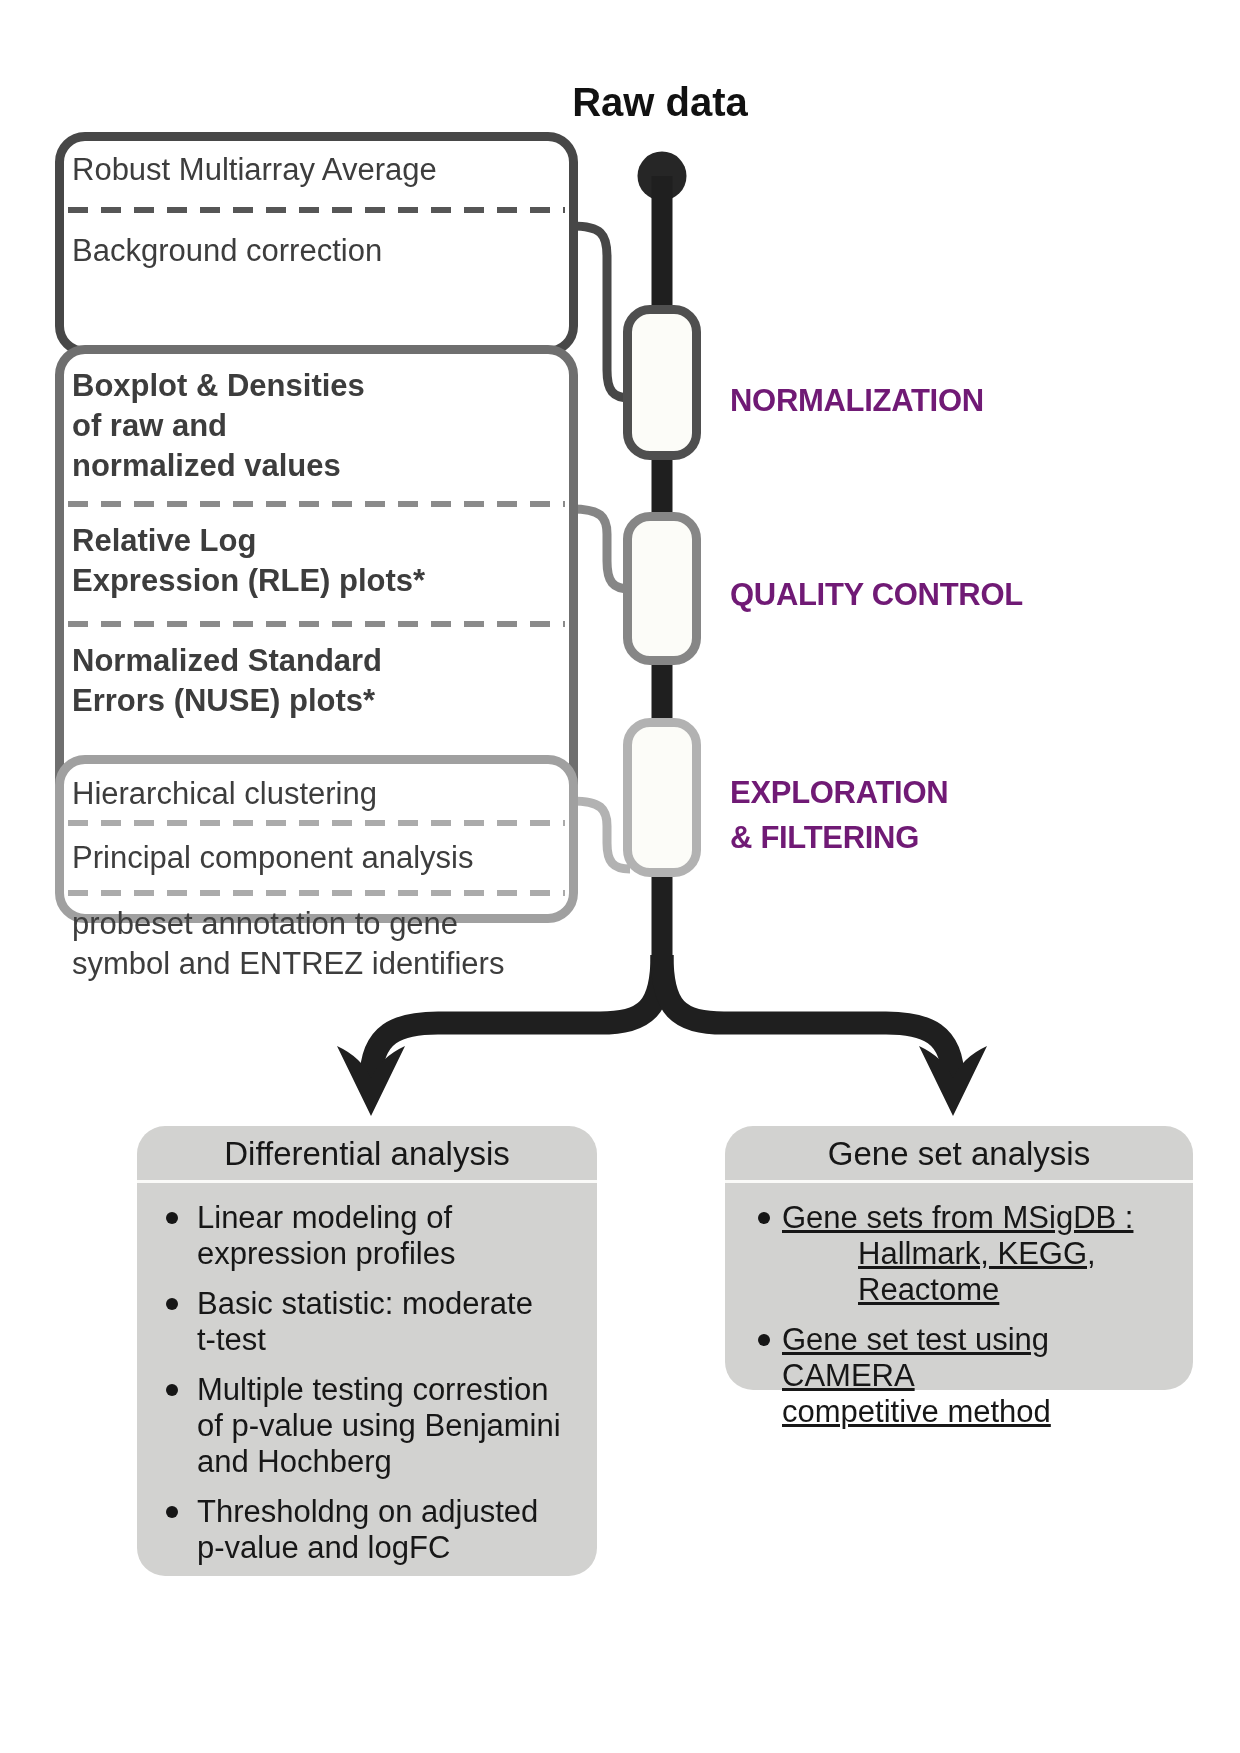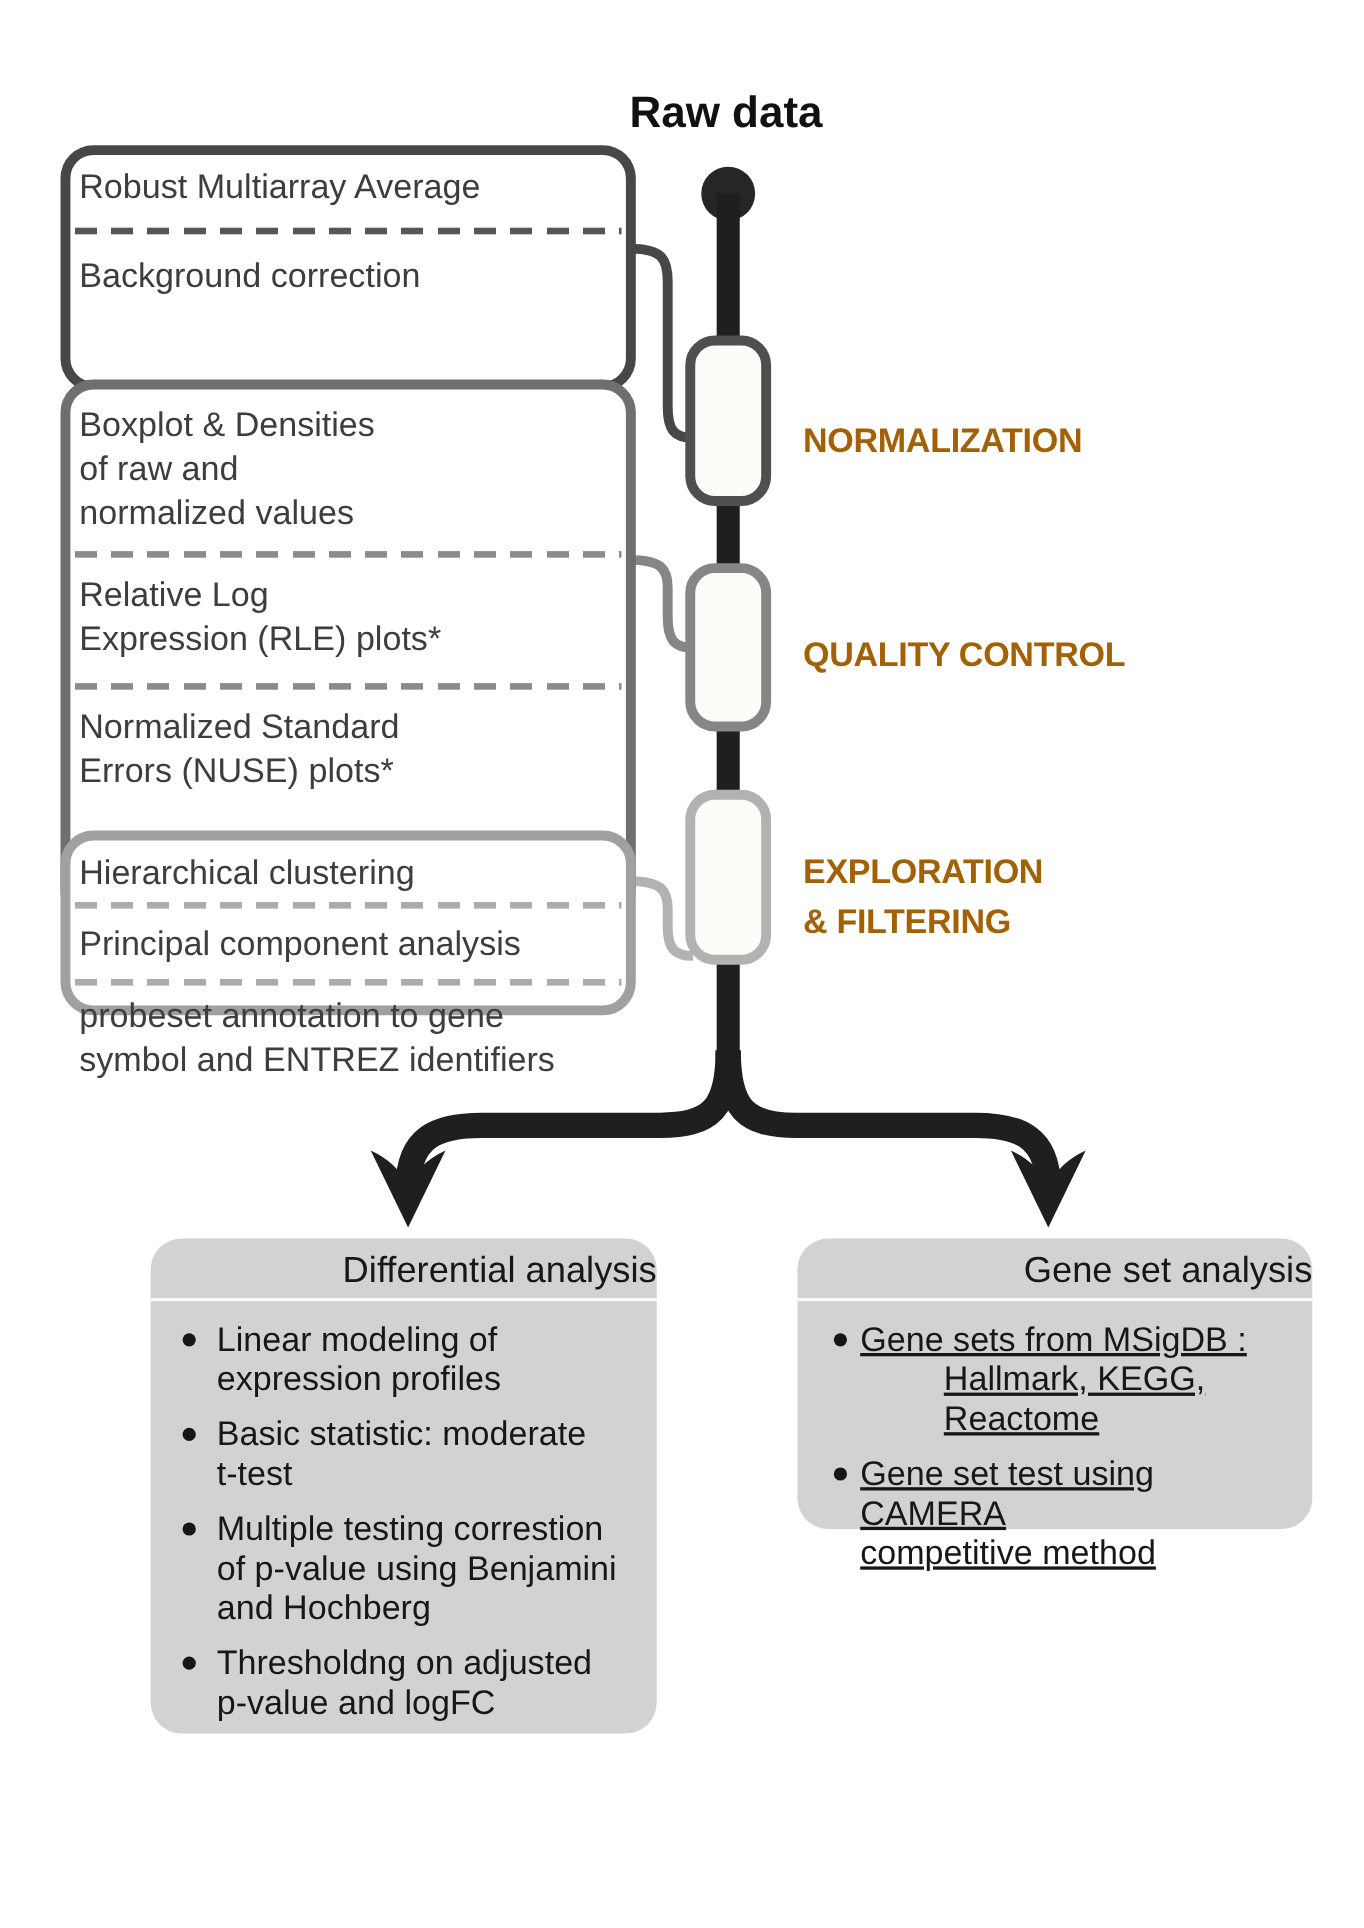--- a/index.html
+++ b/index.html
@@ -14,21 +14,21 @@
     position:absolute;top:80px;left:660px;transform:translateX(-50%);
     font-size:40px;font-weight:700;color:#111;white-space:nowrap;
   }
 
   
   .sbox{
     position:absolute;left:55px;width:523px;background:#ffffff;
     border-radius:30px;box-sizing:border-box;color:#3d3d3d;font-size:31px;
   }
   .sbox1{top:132px;height:224px;border:9px solid #474747;}
-  .sbox2{top:345px;height:496px;border:9px solid #6f6f6f;}
+  .sbox2{top:345px;height:496px;border:9px solid #6f6f6f;font-weight:bold;}
   .sbox3{top:755px;height:168px;border:9px solid #a0a0a0;}
   .sbox .ln{height:40px;line-height:40px;padding-left:8px;white-space:nowrap;}
   .dash{height:6px;margin-left:4px;margin-right:4px;}
   .dash1{background:repeating-linear-gradient(90deg,#565656 0 20px,transparent 20px 33px);}
   .dash2{background:repeating-linear-gradient(90deg,#8b8b8b 0 20px,transparent 20px 33px);}
   .dash3{background:repeating-linear-gradient(90deg,#ababab 0 20px,transparent 20px 33px);}
   .mt6{margin-top:6px}.mt8{margin-top:8px}.mt9{margin-top:9px}.mt10{margin-top:10px}
   .mt12{margin-top:12px}.mt14{margin-top:14px}.mt15{margin-top:15px}.mt17{margin-top:17px}
   .mt18{margin-top:18px}.mt20{margin-top:20px}
 
@@ -36,34 +36,34 @@
   .node{
     position:absolute;left:623px;width:78px;background:#fcfcf8;
     border-radius:27px;box-sizing:border-box;
   }
   .node1{top:305px;height:155px;border:9px solid #4f4f4f;}
   .node2{top:512px;height:153px;border:9px solid #868686;}
   .node3{top:718px;height:159px;border:9px solid #b2b2b2;}
 
   
   .stage-label{
-    position:absolute;left:730px;font-size:31px;font-weight:700;color:#a16207;
+    position:absolute;left:730px;font-size:31px;font-weight:700;color:#701a75;
     line-height:45px;letter-spacing:-0.3px;white-space:nowrap;
   }
   .lab1{top:378px}.lab2{top:572px}.lab3{top:770px}
 
   
   .gbox{
     position:absolute;background:#d2d2d0;border-radius:28px;color:#171717;
     box-sizing:border-box;
   }
   .gbox-diff{left:137px;top:1126px;width:460px;height:450px;}
   .gbox-gene{left:725px;top:1126px;width:468px;height:264px;}
   .gbox .hd{
-    box-sizing:content-box;height:54px;line-height:56px;text-align:right;
+    box-sizing:content-box;height:54px;line-height:56px;text-align:center;
     font-size:33px;border-bottom:3px solid #fafaf8;white-space:nowrap;
   }
   .gbox .bd{padding-top:17px;}
   .bullet{position:relative;padding-left:60px;font-size:31px;line-height:36px;margin-top:14px;}
   .bullet:first-child{margin-top:0;}
   .gbox-gene .bullet{padding-left:57px;text-decoration:underline;}
   .bullet .dot{
     position:absolute;left:29px;top:12px;width:12px;height:12px;border-radius:50%;background:#161616;
   }
   .gbox-gene .bullet .dot{left:33px;}

